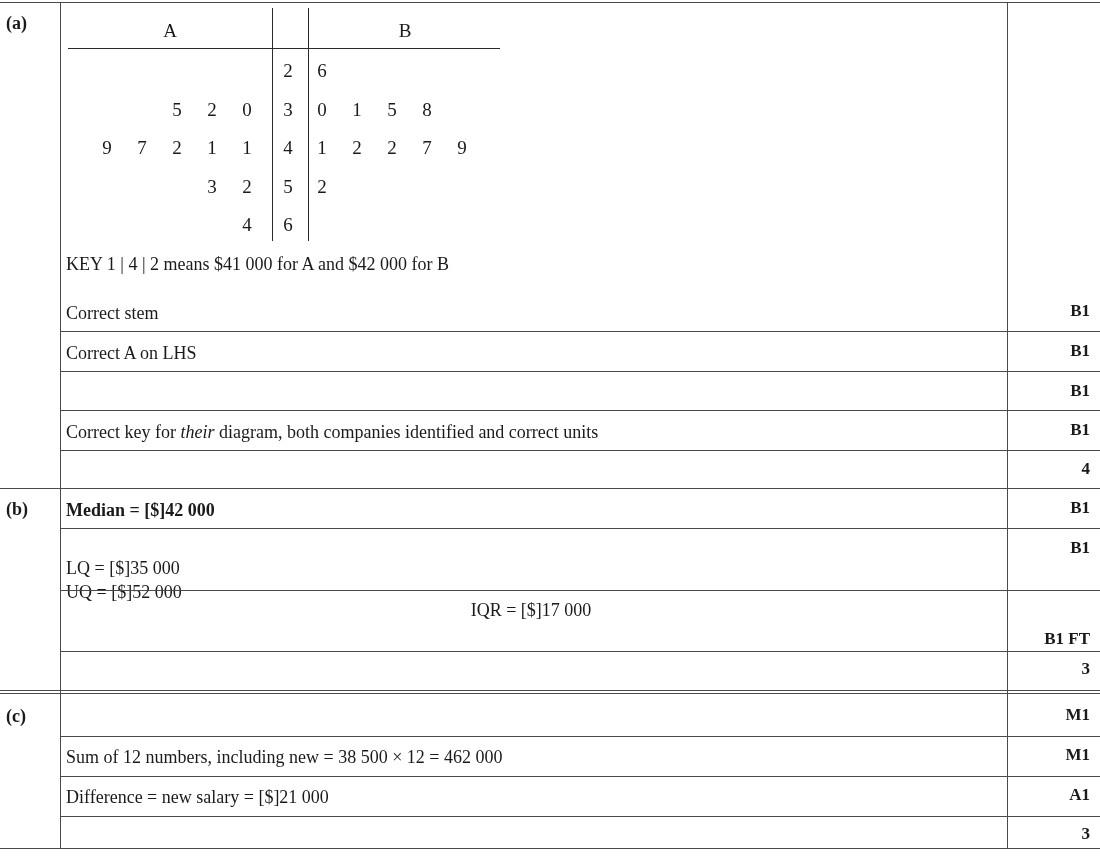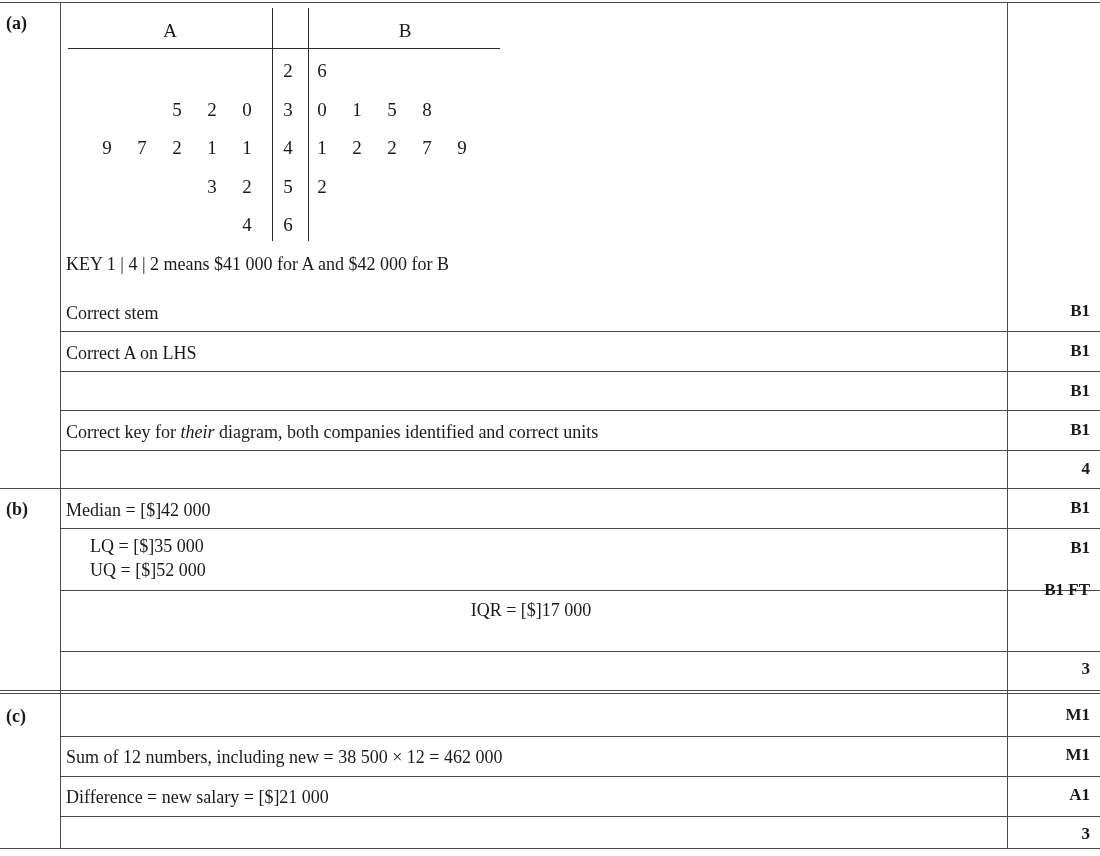--- a/index.html
+++ b/index.html
@@ -192,35 +192,35 @@
   <div class="cell-body" style="top:420px;"><span>Correct key for </span><span class="italic">their</span><span> diagram, both companies identified and correct units</span></div>
   <div class="mark" style="top:420px;">B1</div>
   <div class="rowline" style="top:450px;"></div>
 
   <div class="mark" style="top:459px;">4</div>
 
   <div class="sep" style="top:488px;"></div>
 
   <div class="part-label" style="top:500px;">(b)</div>
 
-  <div class="cell-body" style="top:498px;">Median = [$]42 000</div>
+  <div class="cell-body" style="top:498px;font-weight:bold;">Median = [$]42 000</div>
   <div class="mark" style="top:498px;">B1</div>
   <div class="rowline" style="top:528px;"></div>
 
-  <div class="cell-body" style="top:534px;margin-left:24px;">
+  <div class="cell-body" style="top:556px;">
     <div>LQ = [$]35 000</div>
     <div>UQ = [$]52 000</div>
   </div>
   <div class="mark" style="top:538px;">B1</div>
   <div class="rowline" style="top:590px;"></div>
 
   <div class="cell-body" style="top:598px;text-align:center;">
     <div>IQR = [$]17 000</div>
   </div>
-  <div class="mark" style="top:580px;">B1 FT</div>
+  <div class="mark" style="top:629px;">B1 FT</div>
   <div class="rowline" style="top:651px;"></div>
 
   <div class="mark" style="top:659px;">3</div>
 
   <div class="sep-double" style="top:690px;"></div>
 
   <div class="part-label" style="top:707px;">(c)</div>
 
   <div class="mark" style="top:705px;">M1</div>
   <div class="rowline" style="top:736px;"></div>

